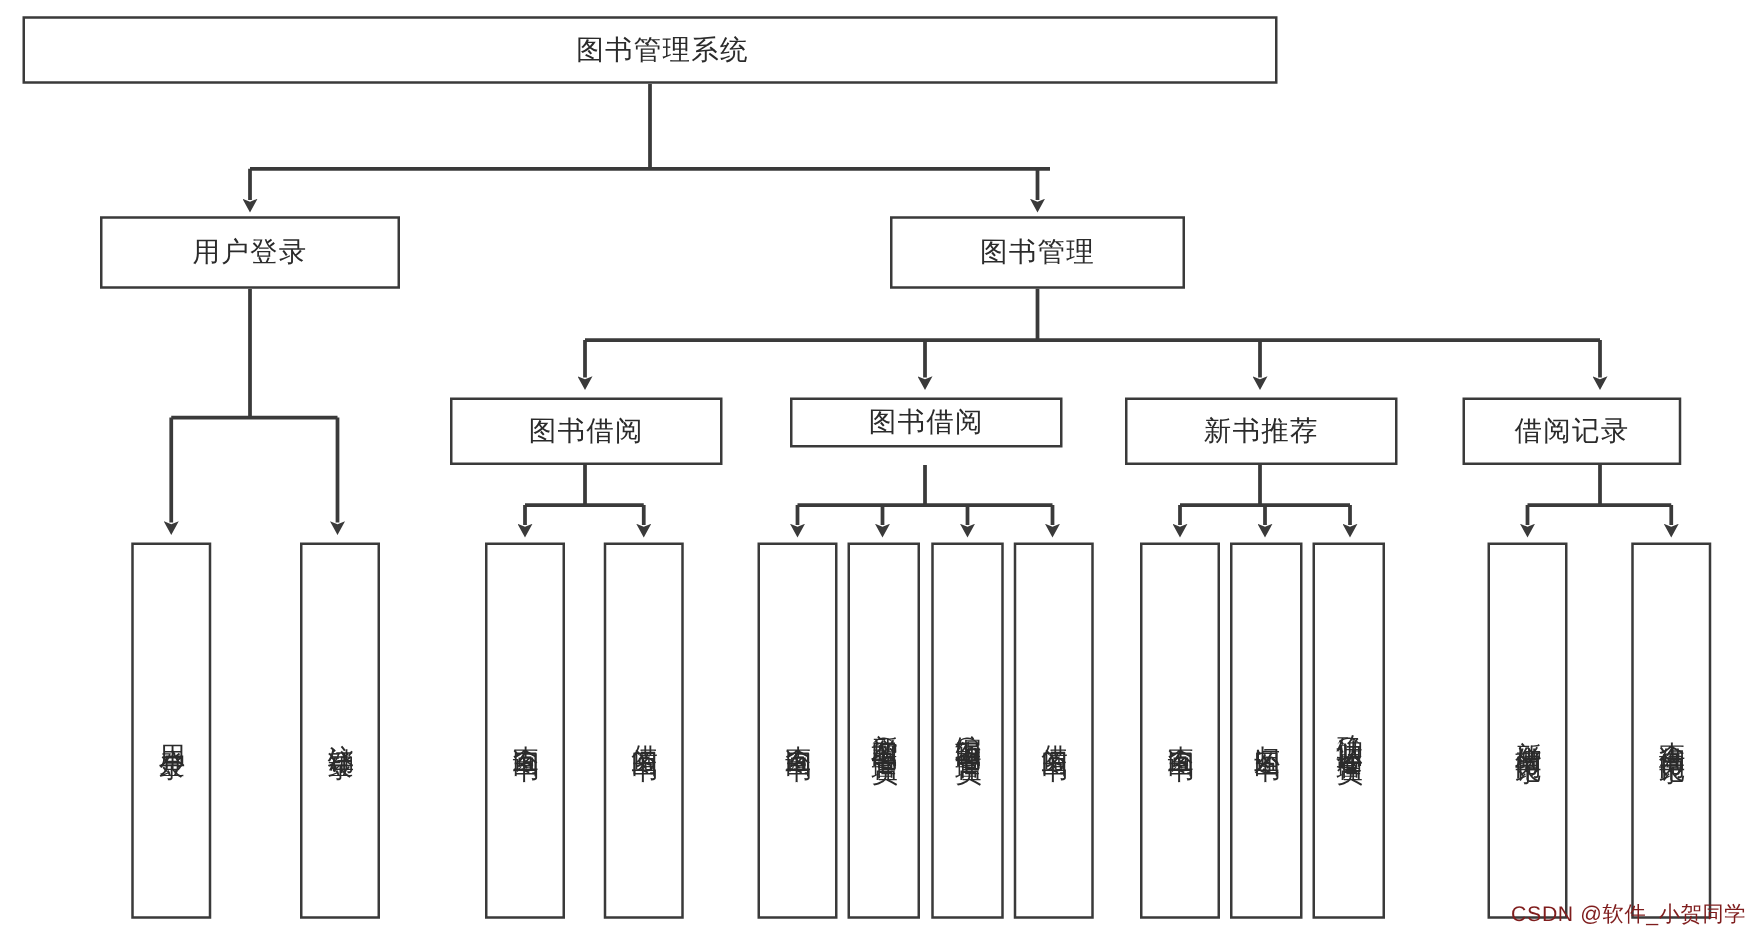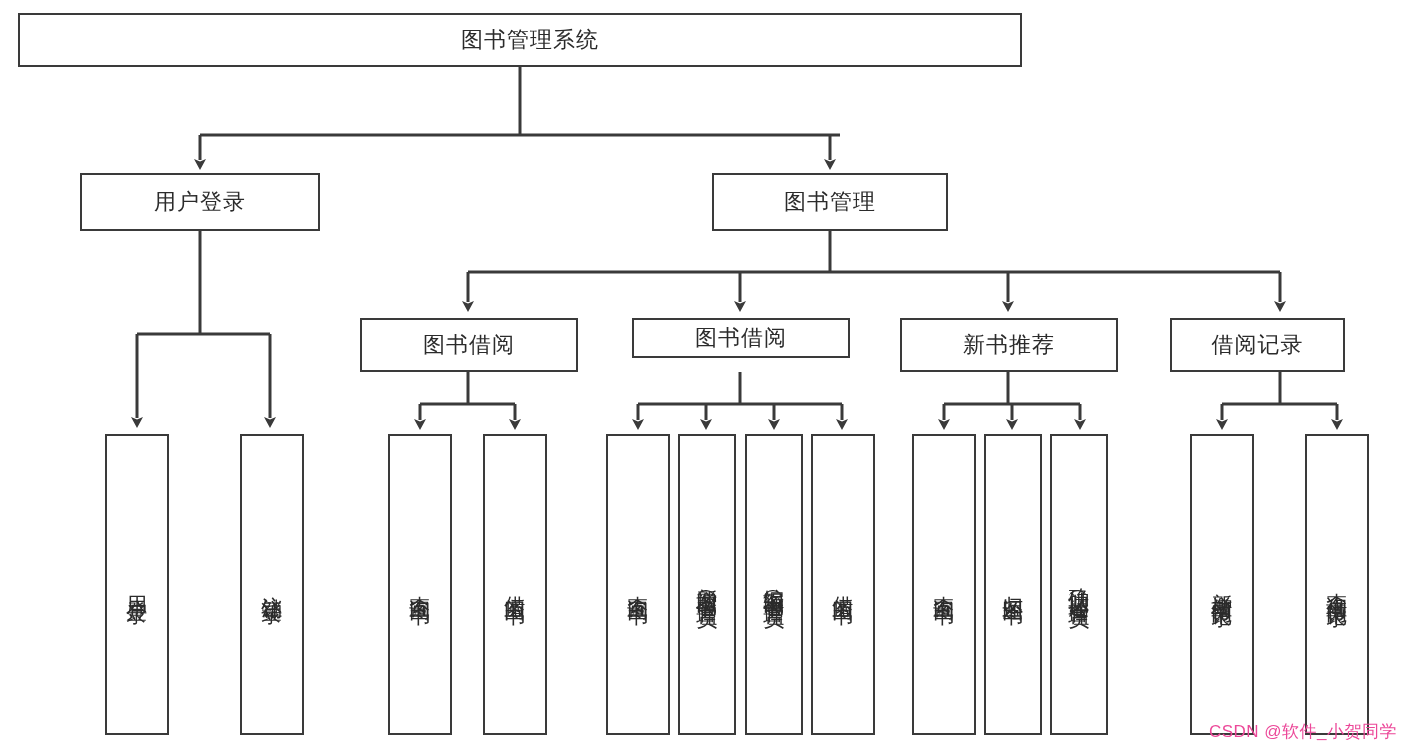--- a/index.html
+++ b/index.html
@@ -53,21 +53,21 @@
     white-space: nowrap;
     color: #2b2b2b;
   }
   .node.root .hlabel { font-size: 22px; }
   .hlabel { white-space: nowrap; }
   #watermark {
     position: absolute;
     right: 8px;
     bottom: 4px;
     font-size: 17px;
-    color: #ec4899;
+    color: #7f1d1d;
     letter-spacing: 0.5px;
     white-space: nowrap;
     user-select: none;
   }
 </style>
 </head>
 <body>
 
 <div id="canvas">
 

